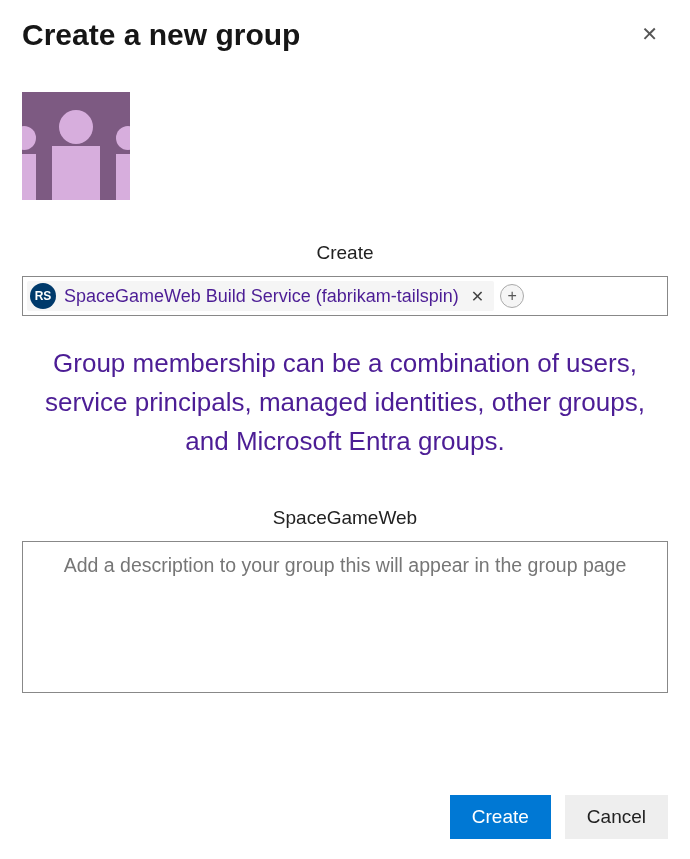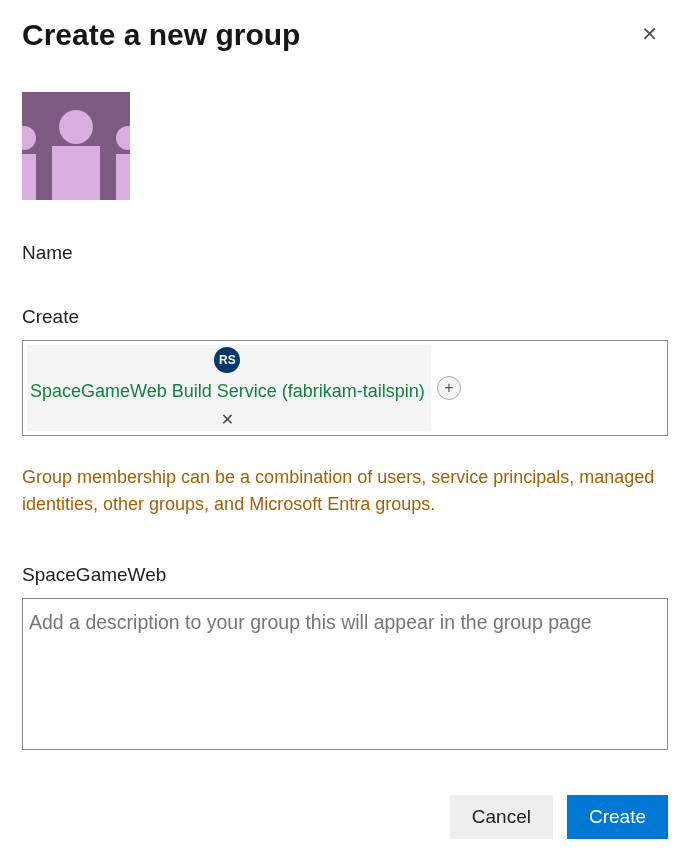--- a/index.html
+++ b/index.html
@@ -1,15 +1,15 @@
 <!DOCTYPE html>
 <html><head>
   <meta charset="utf-8">
   <style>
-    * { box-sizing: border-box; margin: 0; padding: 0; }
+    * { box-sizing: border-box; margin: 0; padding: 0; text-align: center; }
     body {
       font-family: "Segoe UI", -apple-system, BlinkMacSystemFont, sans-serif;
       width: 690px;
       height: 859px;
       background: #fff;
       padding: 18px 22px;
       position: relative;
       color: #222;
     }
     .header {
@@ -119,38 +119,37 @@
       gap: 6px;
       min-height: 36px;
     }
     .member-chip {
       display: inline-flex;
       align-items: center;
       background: #f5f5f5;
       padding: 2px 6px 2px 3px;
       gap: 8px;
       border-radius: 2px;
-      flex-direction: column;
     }
     .avatar {
       width: 26px;
       height: 26px;
       border-radius: 50%;
       background: #003a6b;
       color: #fff;
       font-size: 12px;
       font-weight: 600;
       display: flex;
       align-items: center;
       justify-content: center;
       flex-shrink: 0;
     }
     .chip-text {
       font-size: 18px;
-      color: #15803d;
+      color: #4c1d95;
     }
     .chip-remove {
       font-size: 16px;
       color: #444;
       cursor: pointer;
       padding: 0 4px;
       background: none;
       border: none;
     }
     .add-btn {
@@ -161,22 +160,22 @@
       background: #f5f5f5;
       color: #555;
       font-size: 16px;
       cursor: pointer;
       display: flex;
       align-items: center;
       justify-content: center;
       line-height: 1;
     }
     .help-text {
-      font-size: 18px;
-      color: #a16207;
+      font-size: 26px;
+      color: #4c1d95;
       line-height: 1.5;
       margin-bottom: 46px;
       margin-top: 28px;
     }
     .textarea {
       width: 100%;
       height: 152px;
       border: 1px solid #888;
       padding: 12px 6px;
       font-size: 19.5px;
@@ -216,21 +215,20 @@
 <div class="group-image">
   <div class="left-head"></div>
   <div class="left-body"></div>
   <div class="right-head"></div>
   <div class="right-body"></div>
   <div class="center-head"></div>
   <div class="center-body"></div>
 </div>
 
 <div class="field">
-  <label class="field-label">Name</label>
 </div>
 
 <div class="field members-field">
   <label class="field-label">Create</label>
   <div class="members-input">
     <span class="member-chip">
       <span class="avatar">RS</span>
       <span class="chip-text">SpaceGameWeb Build Service (fabrikam-tailspin)</span>
       <button class="chip-remove">
         <span>✕</span>
@@ -243,15 +241,15 @@
 </div>
 
 <p class="help-text">Group membership can be a combination of users, service principals, managed identities, other groups, and Microsoft Entra groups.</p>
 
 <div class="field">
   <label class="field-label">SpaceGameWeb</label>
   <textarea class="textarea" placeholder="Add a description to your group this will appear in the group page" style=""></textarea>
 </div>
 
 <div class="footer">
+  <button class="btn btn-primary">Create</button>
   <button class="btn btn-secondary">Cancel</button>
-  <button class="btn btn-primary">Create</button>
 </div>
 
 </body></html>

